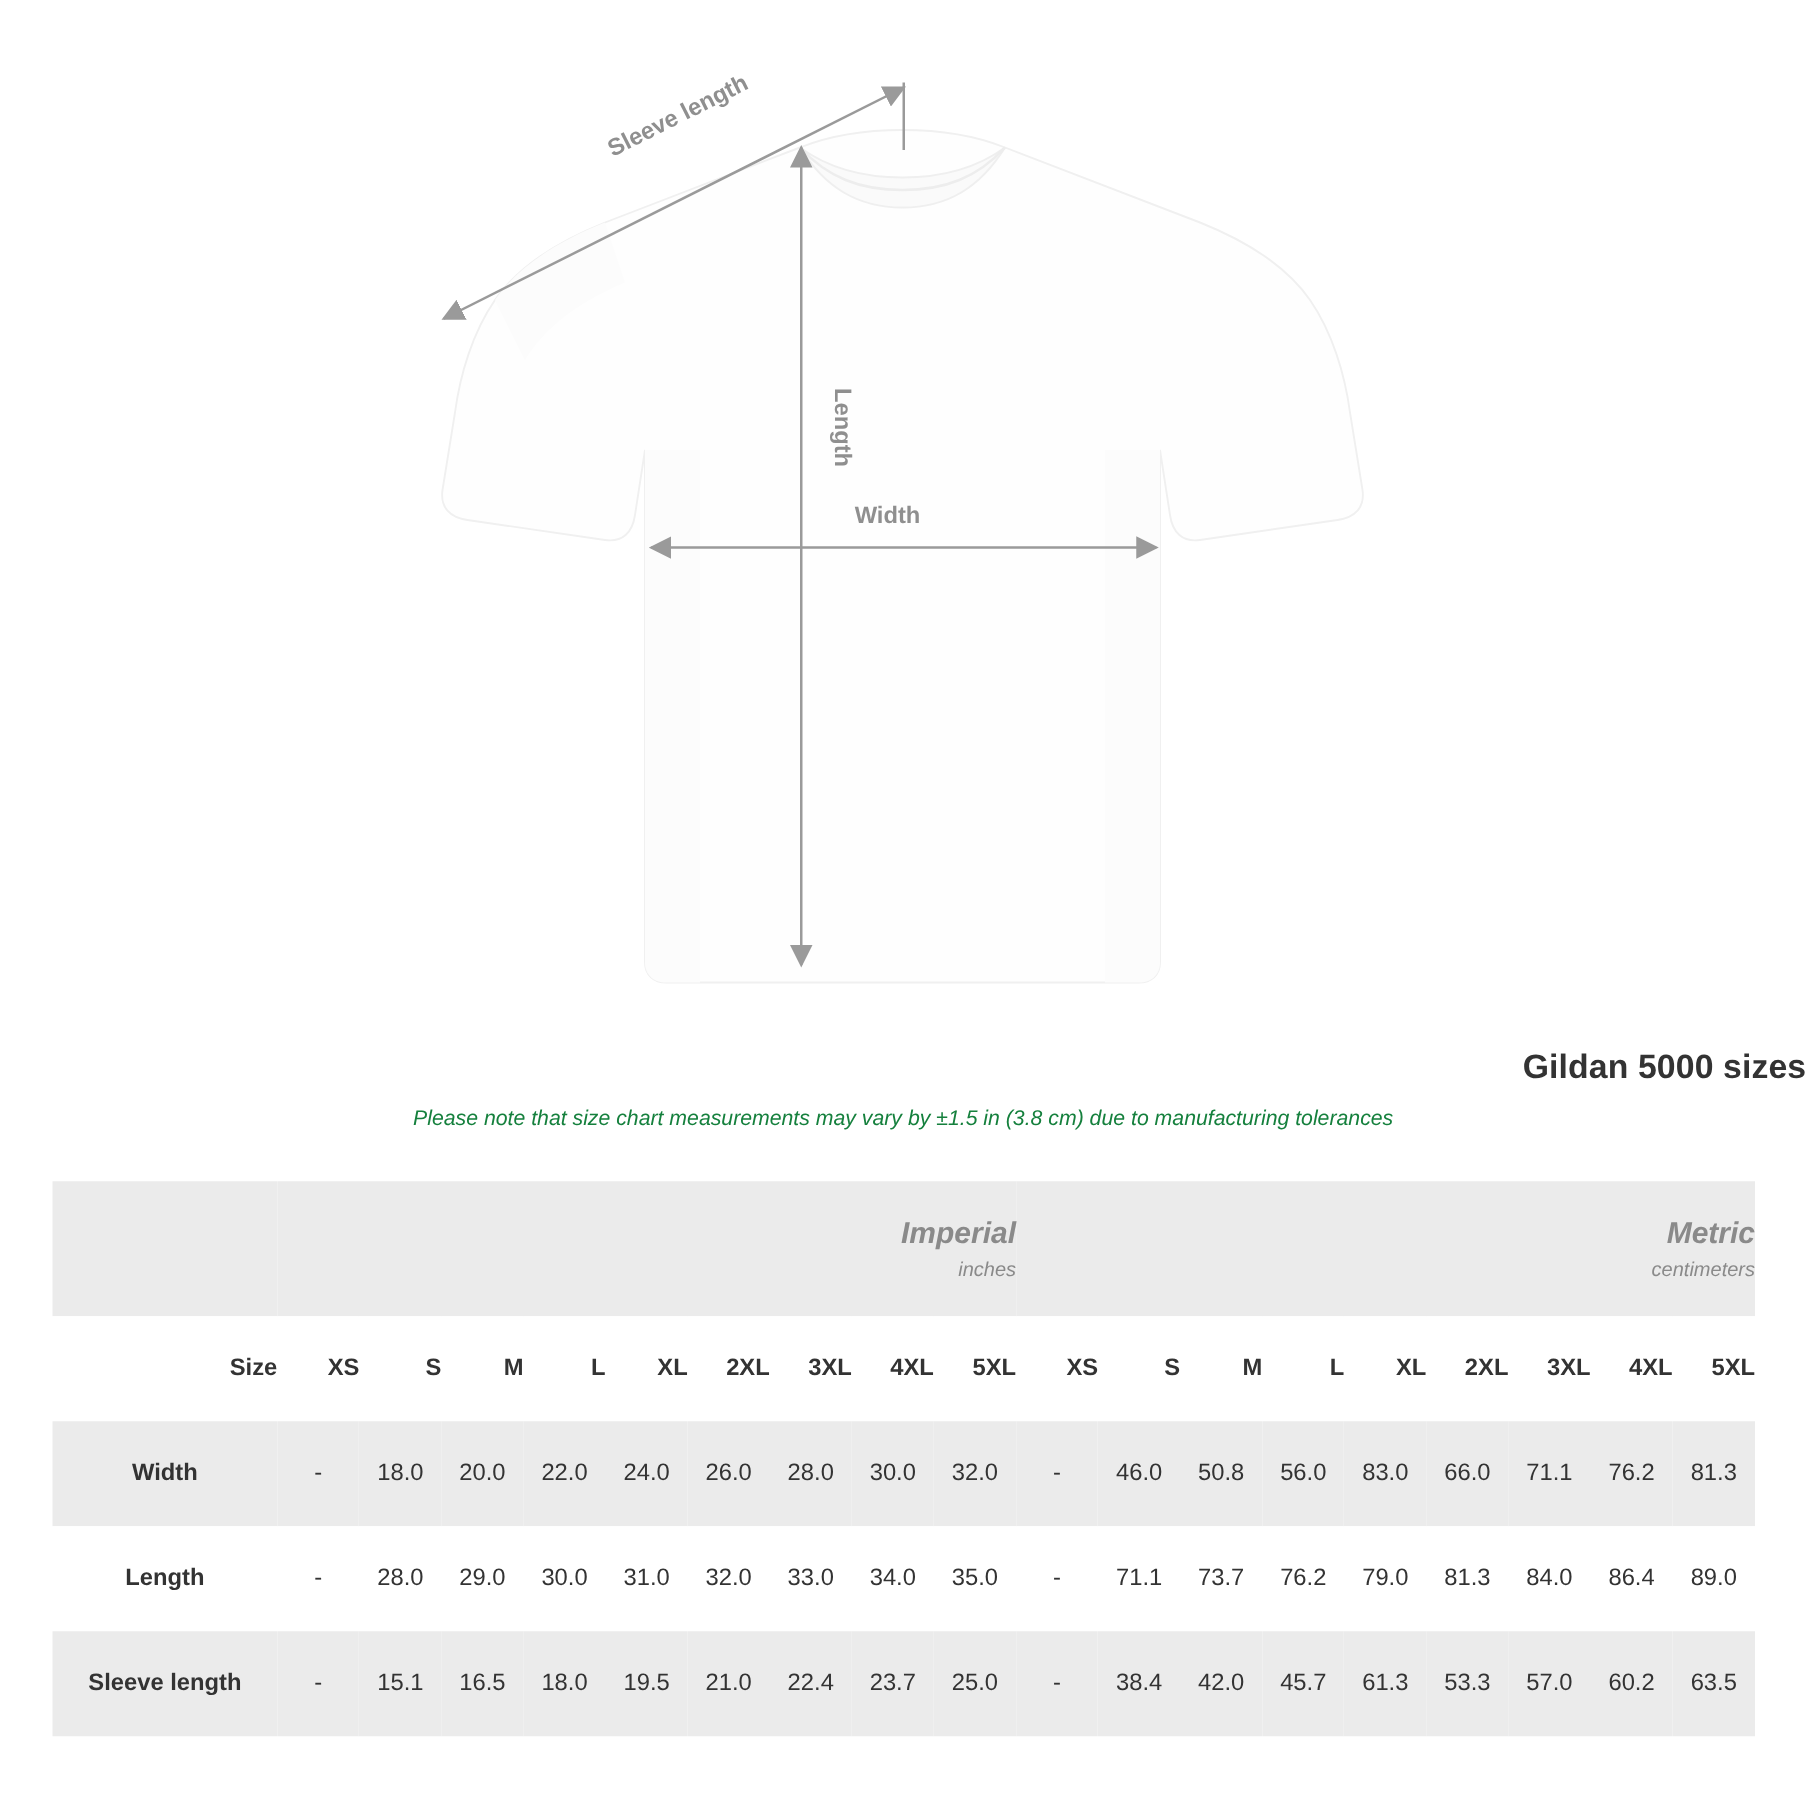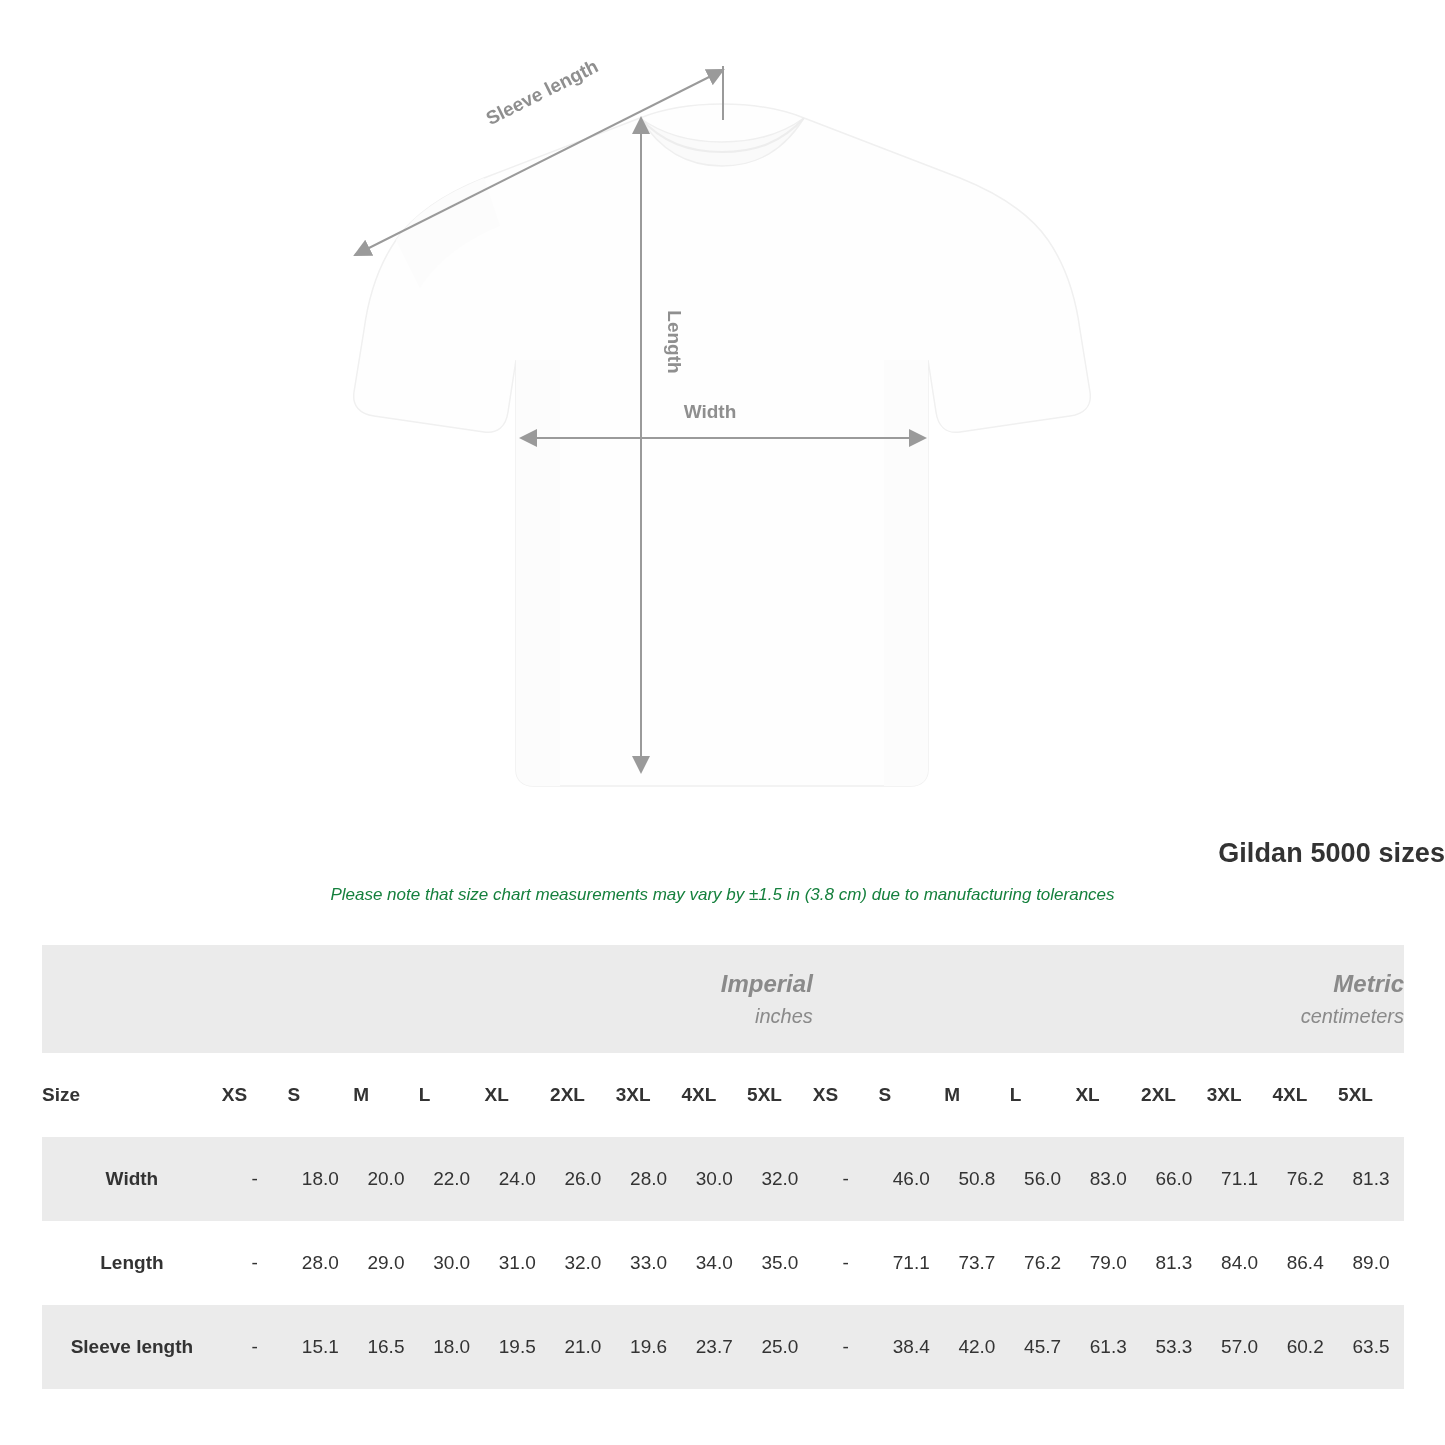--- a/index.html
+++ b/index.html
@@ -69,30 +69,30 @@
     vertical-align: middle;
   }
   .unit-head .unit-name {
     font-size: 24px;
     font-weight: bold;
     font-style: italic;
     color: #8a8a8a;
     display: block;
   }
   .unit-head .unit-sub {
-    font-size: 20px;
+    font-size: 16px;
     font-style: italic;
     color: #8a8a8a;
     display: block;
     margin-top: 7px;
   }
   .hdr-row td {
     height: 84px;
     background: #ffffff;
-    text-align: left;
+    text-align: right;
     vertical-align: middle;
     font-size: 19px;
     color: #333333;
   }
   .hdr-row td.row-label {
     font-weight: bold;
     font-size: 19px;
   }
   .hdr-row td.size-col { font-weight: bold; }
   .data-row td {
@@ -287,21 +287,21 @@
       </tr>
 
       <tr class="data-row row-shaded">
         <td class="row-label">Sleeve length</td>
         <td>-</td>
         <td>15.1</td>
         <td>16.5</td>
         <td>18.0</td>
         <td>19.5</td>
         <td>21.0</td>
-        <td>19.6</td>
+        <td>22.4</td>
         <td>23.7</td>
         <td>25.0</td>
         <td>-</td>
         <td>38.4</td>
         <td>42.0</td>
         <td>45.7</td>
         <td>61.3</td>
         <td>53.3</td>
         <td>57.0</td>
         <td>60.2</td>

